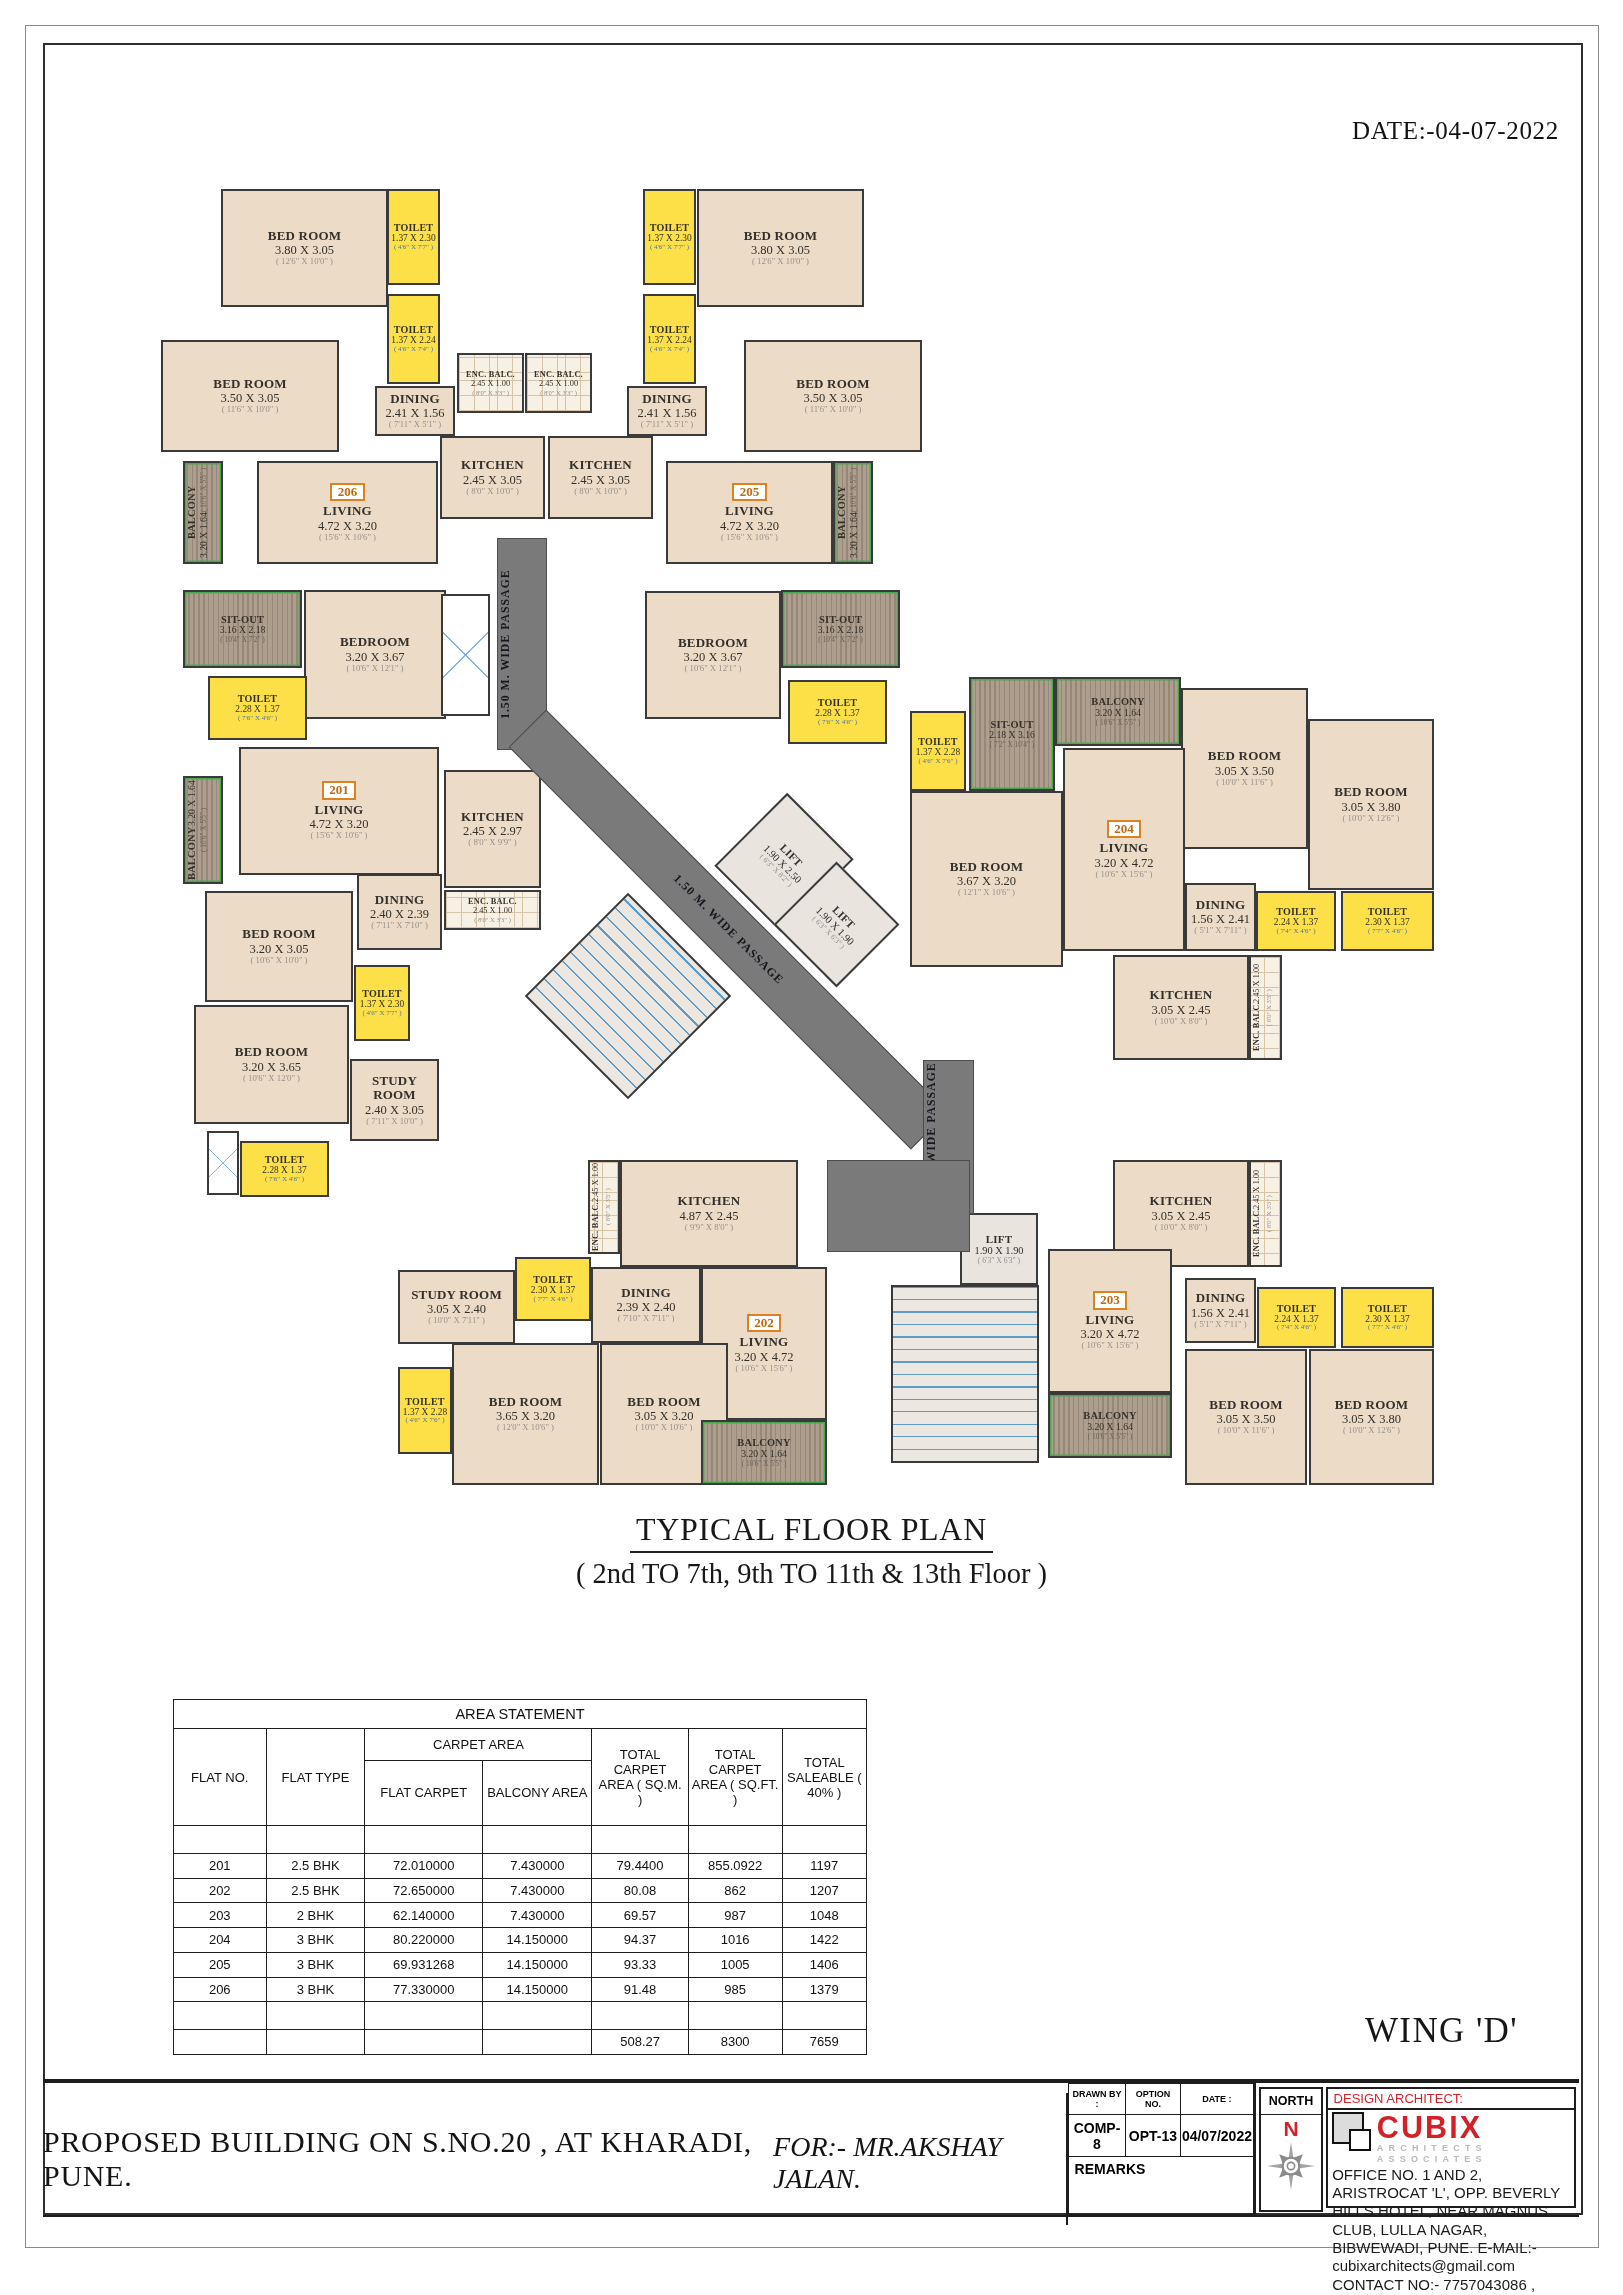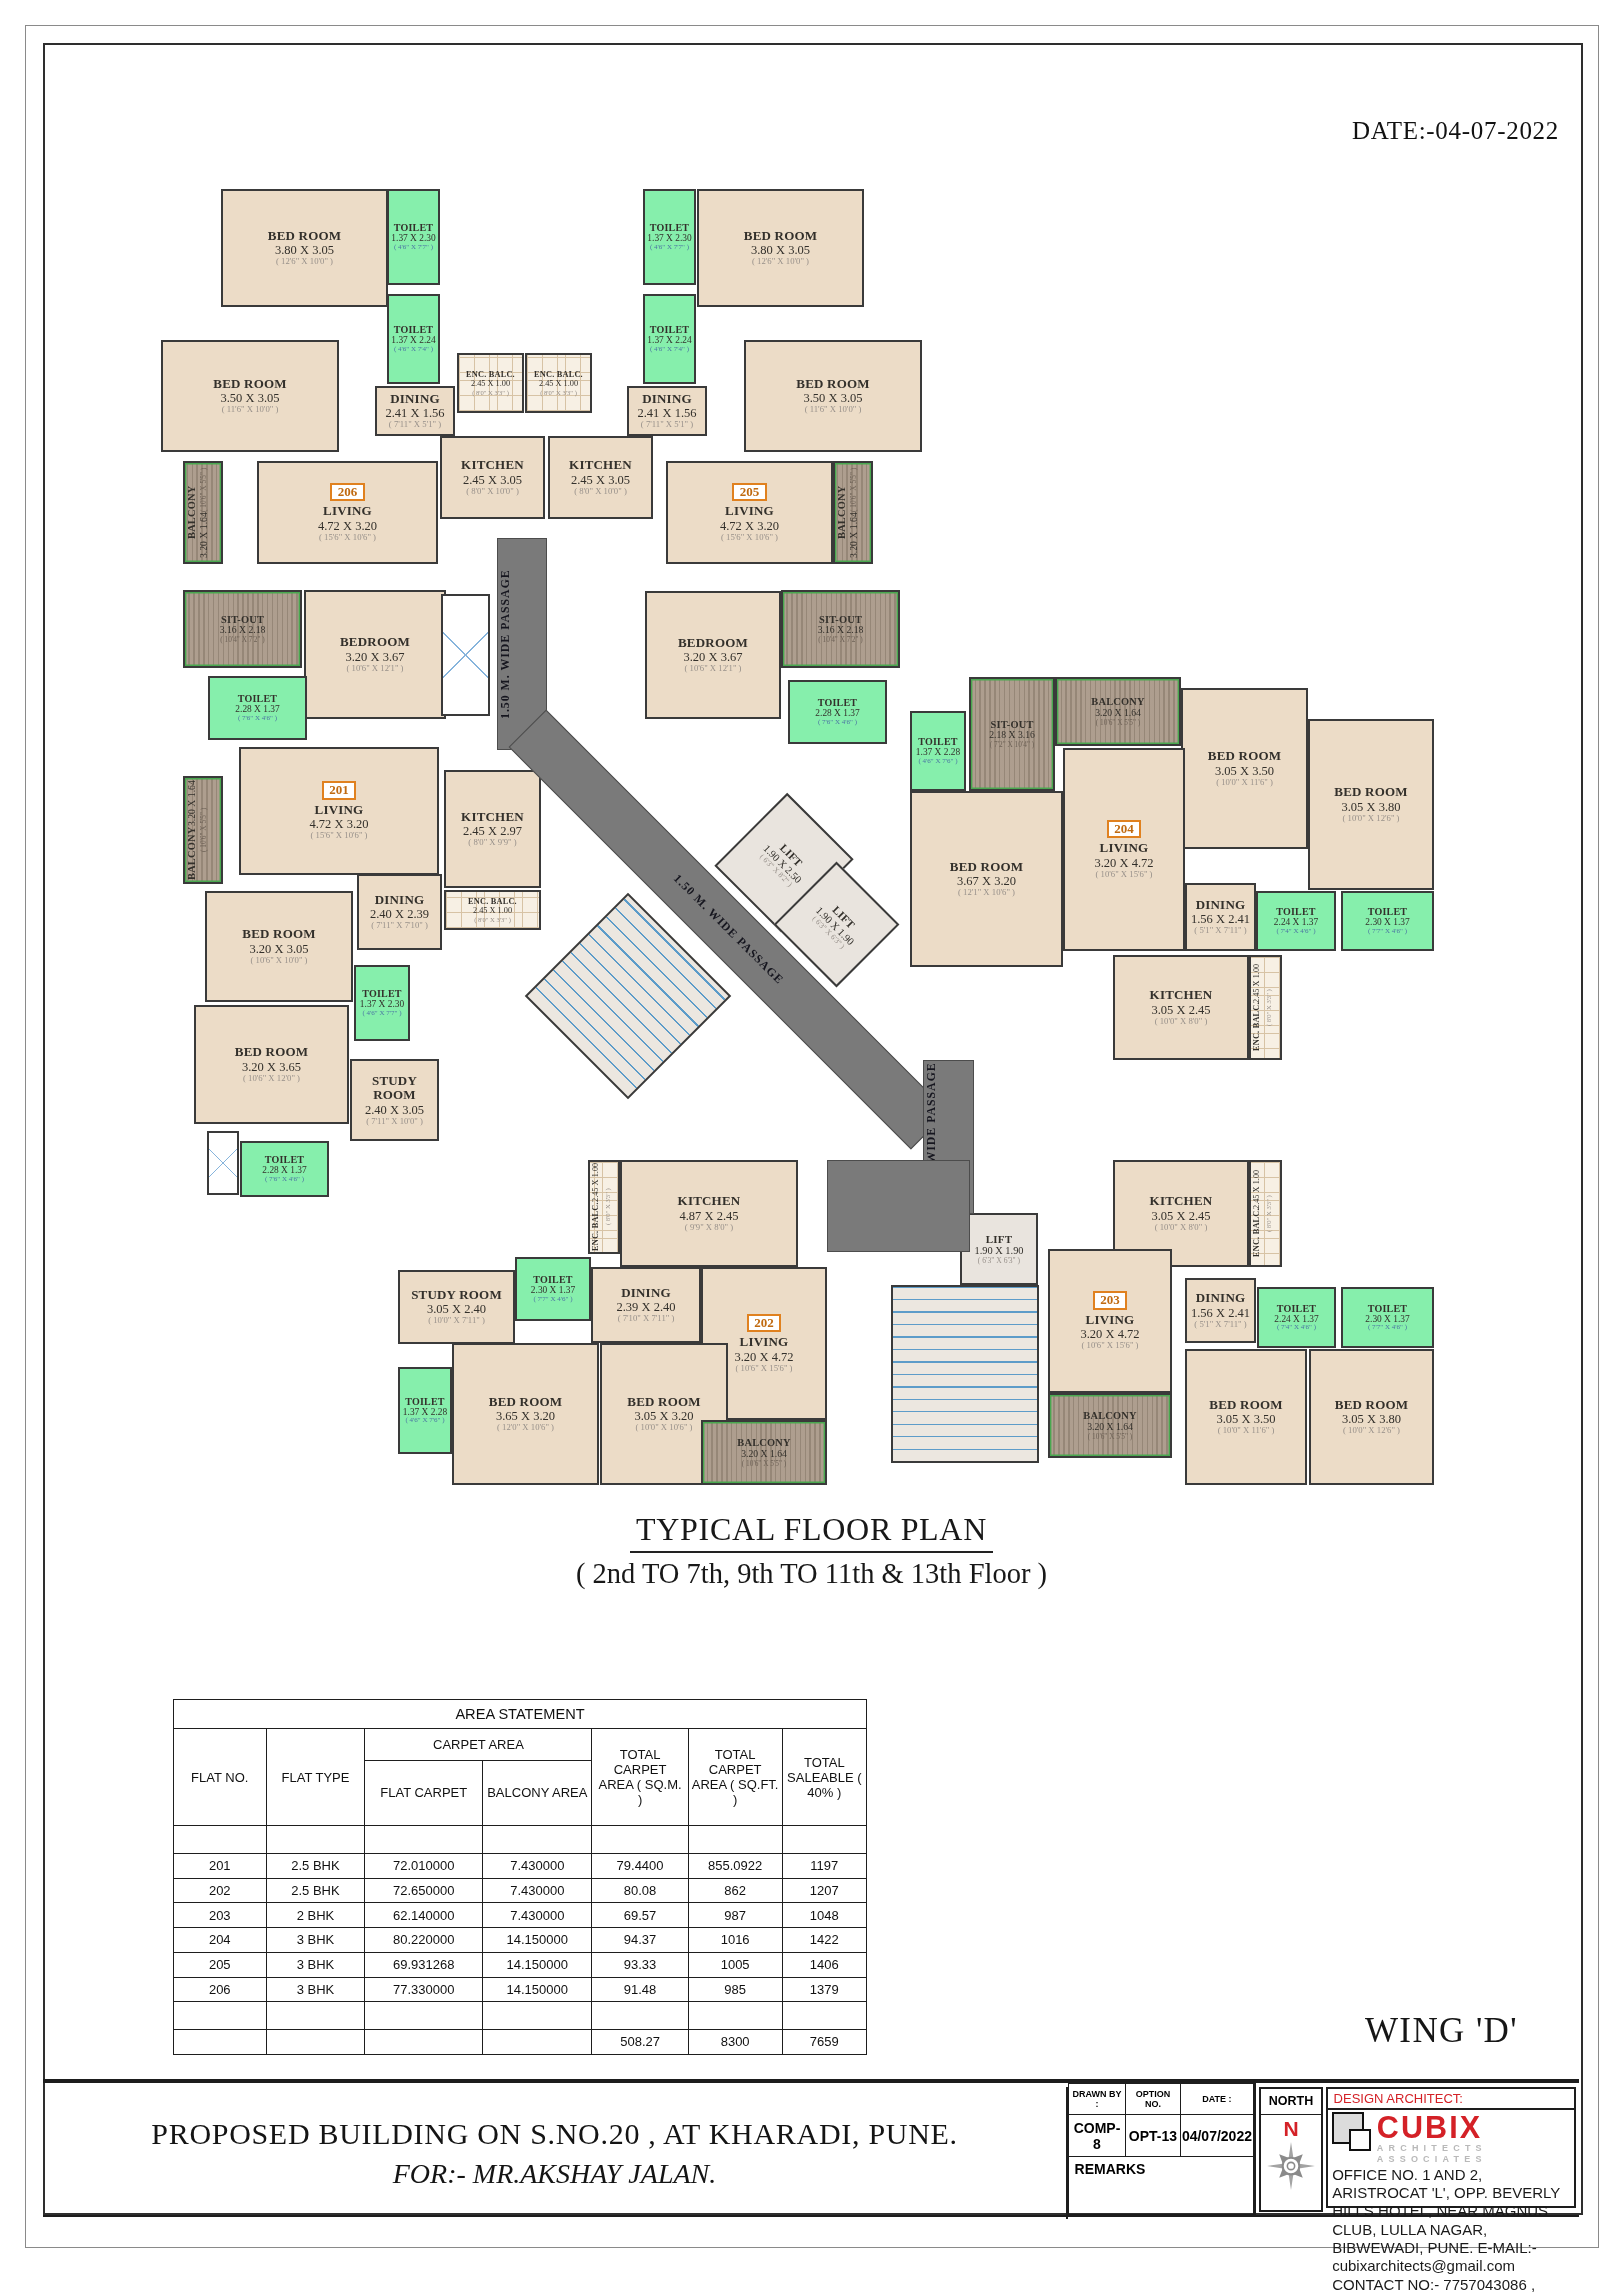--- a/index.html
+++ b/index.html
@@ -4,21 +4,21 @@
 <style>
   html,body{margin:0;padding:0;background:#e9e9e9;}
   .page{position:relative;width:1623px;height:2295px;background:#ffffff;font-family:"Liberation Serif",serif;overflow:hidden;}
   .outer-border{position:absolute;left:25px;top:25px;width:1572px;height:2221px;border:1.4px solid #8a8a8a;}
   .frame{position:absolute;left:43px;top:43px;width:1536px;height:2168px;border:2.1px solid #2e2e2e;}
   .date{position:absolute;top:117px;right:64px;font-size:25px;letter-spacing:0.7px;color:#111;}
   
   .plan{position:absolute;left:0;top:0;width:1623px;height:1527px;}
   .room{position:absolute;box-sizing:border-box;border:2.1px solid #3a3a3a;display:flex;flex-direction:column;align-items:center;justify-content:center;text-align:center;line-height:1.12;}
   .t-room{background:#ecdcc7;}
-  .t-toilet{background:#86efac;}
+  .t-toilet{background:#fde047;}
   .t-balc{background:#a79685;background-image:repeating-linear-gradient(90deg,rgba(255,255,255,.08) 0 3.5px,rgba(0,0,0,.10) 3.5px 4.9px);box-shadow:inset 0 0 0 1.4px #49a84f;}
   .t-encbalc{background:#f7f0e4;background-image:repeating-linear-gradient(0deg,#d7c3a5 0 0.7px,transparent 0.7px 7.6px),repeating-linear-gradient(90deg,#d7c3a5 0 0.7px,transparent 0.7px 7.6px);}
   .t-pass{background:#7a7a7a;border:1.4px solid #4c4c4c;}
   .t-lift{background:#e9e4de;}
   .t-stair{background:#ece7e0;background-image:repeating-linear-gradient(0deg,transparent 0 11px,#5d9cc9 11px 12.5px);}
   .t-duct{background:#fff;background-image:linear-gradient(45deg,transparent calc(50% - 0.7px),#86b4dc calc(50% - 0.7px) calc(50% + 0.7px),transparent calc(50% + 0.7px)),linear-gradient(-45deg,transparent calc(50% - 0.7px),#86b4dc calc(50% - 0.7px) calc(50% + 0.7px),transparent calc(50% + 0.7px));}
   .nm{font-size:13px;font-weight:600;letter-spacing:0.2px;color:#33302b;}
   .dm{font-size:12.5px;color:#33302b;}
   .im{font-size:8.7px;color:#97908a;}
   .t-toilet .nm{font-size:10px}.t-toilet .dm{font-size:9.4px}.t-toilet .im{font-size:7px;color:#4c77a3;}
@@ -37,21 +37,21 @@
   
   .area-table{position:absolute;left:173px;top:1699px;width:694px;border-collapse:collapse;font-family:"Liberation Sans",sans-serif;font-size:13px;color:#111;}
   .area-table th,.area-table td{border:1.7px solid #1e1e1e;text-align:center;font-weight:normal;padding:1.4px 2.8px;}
   .area-table .gt{height:25px;font-size:14.6px;}
   .area-table .h2 th{height:28px;}
   .area-table .sp td{height:23.6px;}
   .area-table tbody td{height:21px;}
   
   .wing{position:absolute;top:2011px;right:105px;font-size:35px;letter-spacing:1.4px;color:#161616;}
   .footer{position:absolute;left:43px;top:2079px;width:1536px;height:132px;border-top:4.2px solid #1d1d1d;border-bottom:2.8px solid #1d1d1d;}
-  .proj{position:absolute;left:0;top:4px;width:1023px;height:100%;border-right:2.1px solid #1d1d1d;display:flex;flex-direction:column;align-items:center;justify-content:center;color:#141414;}
+  .proj{position:absolute;left:0;top:10px;width:1023px;height:100%;border-right:2.1px solid #1d1d1d;display:flex;flex-direction:row;align-items:center;justify-content:center;color:#141414;}
   .proj .l1{font-size:30px;letter-spacing:0.7px;}
   .proj .l2{font-size:28px;font-style:italic;margin-top:7px;}
   .info{position:absolute;left:1025px;top:0;width:186px;height:100%;font-family:"Liberation Sans",sans-serif;border-right:2.1px solid #1d1d1d;}
   .info table{width:100%;height:100%;border-collapse:collapse;}
   .info td{border:1.4px solid #1d1d1d;text-align:center;vertical-align:middle;}
   .info .lbl{font-size:9px;font-weight:700;height:28px;}
   .info .val{font-size:14px;font-weight:700;height:39px;}
   .info .rem{font-size:14px;font-weight:700;text-align:left;padding:4.2px 5.6px;vertical-align:top;}
   .north{position:absolute;left:1216px;top:3.5px;width:60px;height:121px;border:2.1px solid #1d1d1d;font-family:"Liberation Sans",sans-serif;display:flex;flex-direction:column;align-items:center;}
   .north .nl{font-size:12.5px;font-weight:700;padding:5.6px 0;border-bottom:1.4px solid #1d1d1d;width:100%;text-align:center;}

